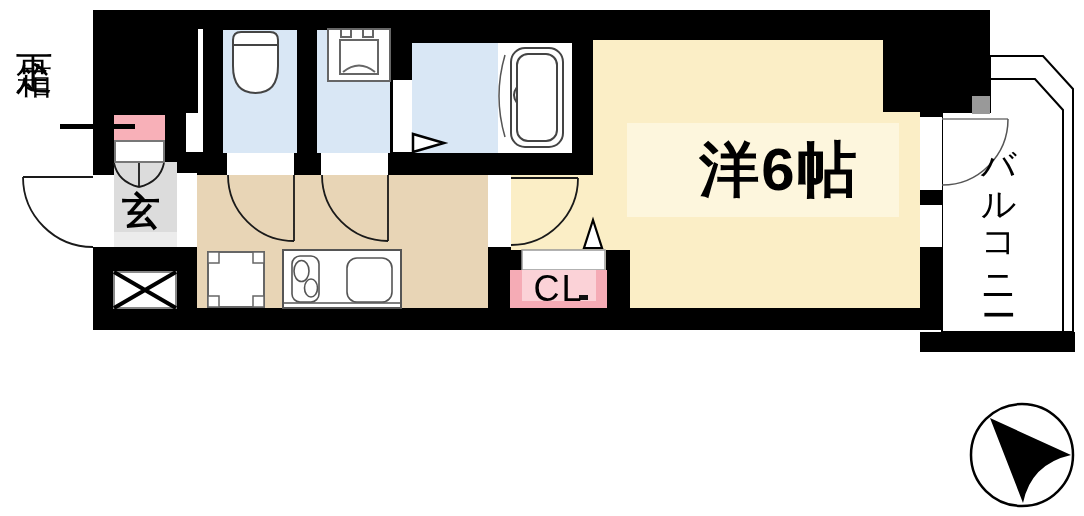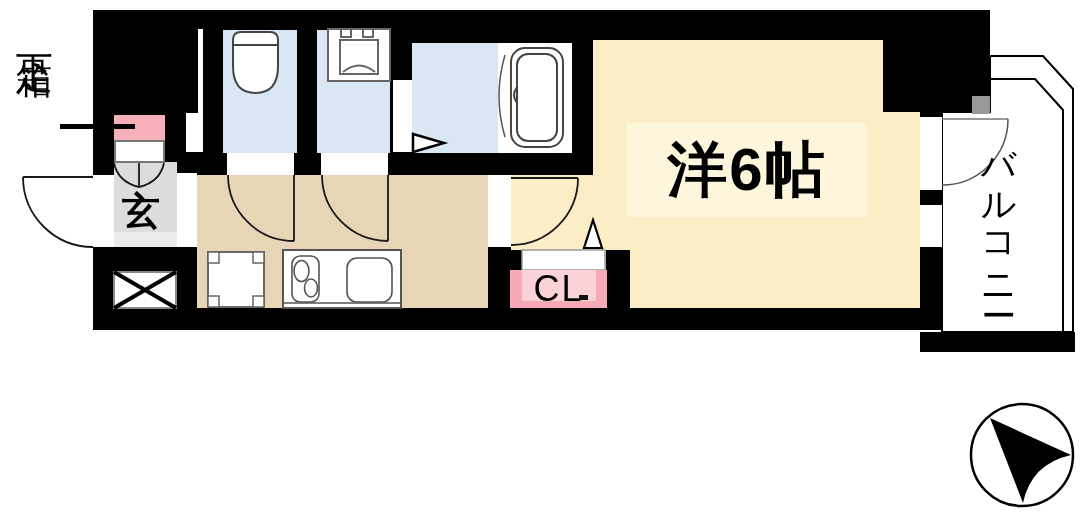--- a/index.html
+++ b/index.html
@@ -23,21 +23,21 @@
   .s-arc{stroke:var(--c-line,#1a1a1a);stroke-width:1.8;fill:none;}
   .s-fix{stroke:#444;stroke-width:2;}
   .s-fix2{stroke:#666;stroke-width:2;}
   .s-fix3{stroke:#555;stroke-width:1.6;}
   .lbl{position:absolute;color:#000;white-space:nowrap;}
   #shoebox-label{left:13px;top:26px;font-size:37px;line-height:1.1;letter-spacing:4px;
     writing-mode:vertical-rl;font-weight:500;}
   #genkan-label{left:122px;top:186px;font-size:38px;font-weight:600;}
   #room-label{left:627px;top:123px;width:240px;height:94px;display:flex;align-items:center;
     justify-content:center;font-size:60px;font-weight:600;letter-spacing:2px;
-    background:var(--c-main_room_label_bg,#fdf6dd);}
+    background:var(--c-main_room_label_bg,#fdf6dd);padding-left:32px;}
   #cl-label{left:510px;top:270px;width:97px;height:38px;display:flex;align-items:center;
     justify-content:center;font-size:36px;font-weight:500;letter-spacing:2px;}
   #balcony-label{left:980px;top:126px;font-size:35px;line-height:1.05;letter-spacing:3px;
     writing-mode:vertical-rl;font-weight:500;}
 </style>
 </head>
 <body>
 
 <div id="stage">
   <svg id="plan-svg" width="1084" height="516" viewBox="0 0 1084 516">

